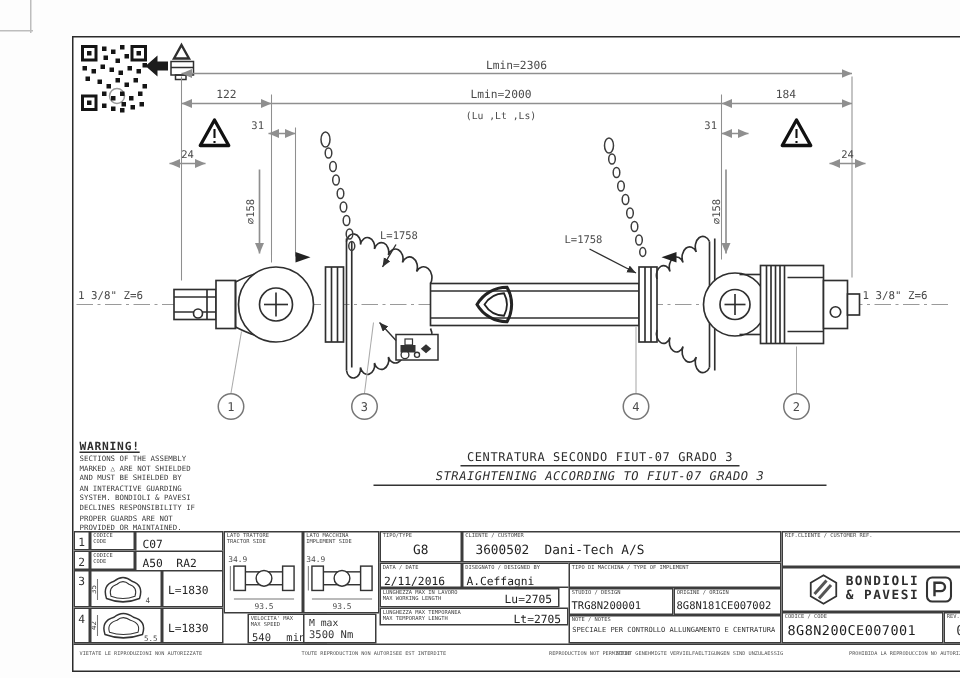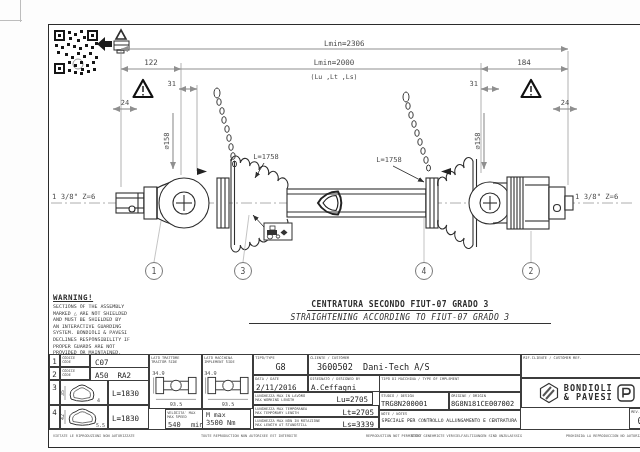--- a/index.html
+++ b/index.html
@@ -12,21 +12,21 @@
   .tl{font-size:6px;line-height:6.4px;transform:scale(.6);transform-origin:0 0;
       white-space:nowrap;color:#444;padding:1px 0 0 2px;}
   .v{font-size:7.5px;white-space:pre;color:#222;}
   .vbig{font-size:9px;color:#1d1d1d;letter-spacing:.3px;}
   .num{font-size:7.5px;text-align:center;padding-top:2px;}
   .warn{position:absolute;left:4px;top:268px;width:104px;}
   .warn h4{margin:0 0 2px 0;font-size:7.5px;letter-spacing:.5px;text-decoration:underline;color:#2e2e2e;}
   .warn .wl{font-size:6px;line-height:6.6px;transform:scale(.82);transform-origin:0 0;white-space:nowrap;color:#3a3a3a;}
   .cent{position:absolute;left:200px;top:267px;width:302px;text-align:center;}
   .cent .l1{display:inline-block;font-size:8px;letter-spacing:.4px;border-bottom:1px solid #333;
-            padding:0 4px 1px 4px;color:#2e2e2e;font-weight:bold;}
+            padding:0 4px 1px 4px;color:#2e2e2e;}
   .cent .l2{margin-top:2px;font-size:8px;font-style:italic;letter-spacing:.4px;
             border-bottom:1.2px solid #333;padding-bottom:1px;color:#2e2e2e;}
   .foot{position:absolute;left:0;top:404px;width:602px;height:16px;border-top:0.8px solid #3c3c3c;}
   .foot span{position:absolute;top:4px;font-size:6px;transform:scale(.58);transform-origin:0 0;
              white-space:nowrap;color:#555;}
   .logo{display:flex;align-items:center;justify-content:center;gap:4px;height:100%;}
   .logo .bp{font-size:8.5px;font-weight:bold;letter-spacing:1px;color:#2d2d2d;line-height:9px;text-align:center;}
   .trim{position:absolute;background:#bdbdbd;}
 </style>
 </head>
@@ -412,27 +412,20 @@
       </div>
       <div class="v" style="float:right;padding:2px 4px 0 0">Lu=2705</div>
     </div>
     <div class="c" style="left:204px;top:380px;width:126px;height:12px">
       <div style="float:left;width:76px">
         <div class="tl">LUNGHEZZA MAX TEMPORANEA</div>
         <div class="tl" style="margin-top:-3.2px">MAX TEMPORARY LENGTH</div>
       </div>
       <div class="v" style="float:right;padding:2px 4px 0 0">Lt=2705</div>
     </div>
-    <div class="c" style="left:204px;top:392px;width:126px;height:12px">
-      <div style="float:left;width:76px">
-        <div class="tl">LUNGHEZZA MAX NON IN ROTAZIONE</div>
-        <div class="tl" style="margin-top:-3.2px">MAX LENGTH AT STANDSTILL</div>
-      </div>
-      <div class="v" style="float:right;padding:2px 4px 0 0">Ls=3339</div>
-    </div>
 
     <div class="c" style="left:330px;top:367px;width:70px;height:18px">
       <div class="tl">STUDIO / DESIGN</div>
       <div class="v" style="font-size:7px;padding-left:1px">TRG8N200001</div>
     </div>
     <div class="c" style="left:400px;top:367px;width:72px;height:18px">
       <div class="tl">ORIGINE / ORIGIN</div>
       <div class="v" style="font-size:7px;padding-left:1px">8G8N181CE007002</div>
     </div>
     <div class="c" style="left:330px;top:385px;width:142px;height:19px">
@@ -454,20 +447,24 @@
         <div class="bp">
           <div>BONDIOLI</div>
           <div>&amp; PAVESI</div>
         </div>
         <svg width="18" height="18" viewBox="0 0 18 18">
           <rect x="1" y="1" width="16" height="16" rx="3.5" fill="#fff" stroke="#333" stroke-width="1.4"></rect>
           <path d="M6,13.5 V4.5 h4.2 a2.8,2.8 0 0 1 0,5.6 H6" fill="none" stroke="#333" stroke-width="1.6"></path>
         </svg>
       </div>
     </div>
+    <div class="c" style="left:472px;top:383px;width:108px;height:21px">
+      <div class="tl">CODICE / CODE</div>
+      <div class="vbig" style="padding-left:3px">8G8N200CE007001</div>
+    </div>
     <div class="c" style="left:580px;top:383px;width:22.5px;height:21px">
       <div class="tl">REV.</div>
       <div style="font-size:9px;text-align:center">0</div>
     </div>
 
     <div class="foot">
       <span style="left:4px">VIETATE LE RIPRODUZIONI NON AUTORIZZATE</span>
       <span style="left:152px">TOUTE REPRODUCTION NON AUTORISEE EST INTERDITE</span>
       <span style="left:317px">REPRODUCTION NOT PERMITTED</span>
       <span style="left:362px">NICHT GENEHMIGTE VERVIELFAELTIGUNGEN SIND UNZULAESSIG</span>

